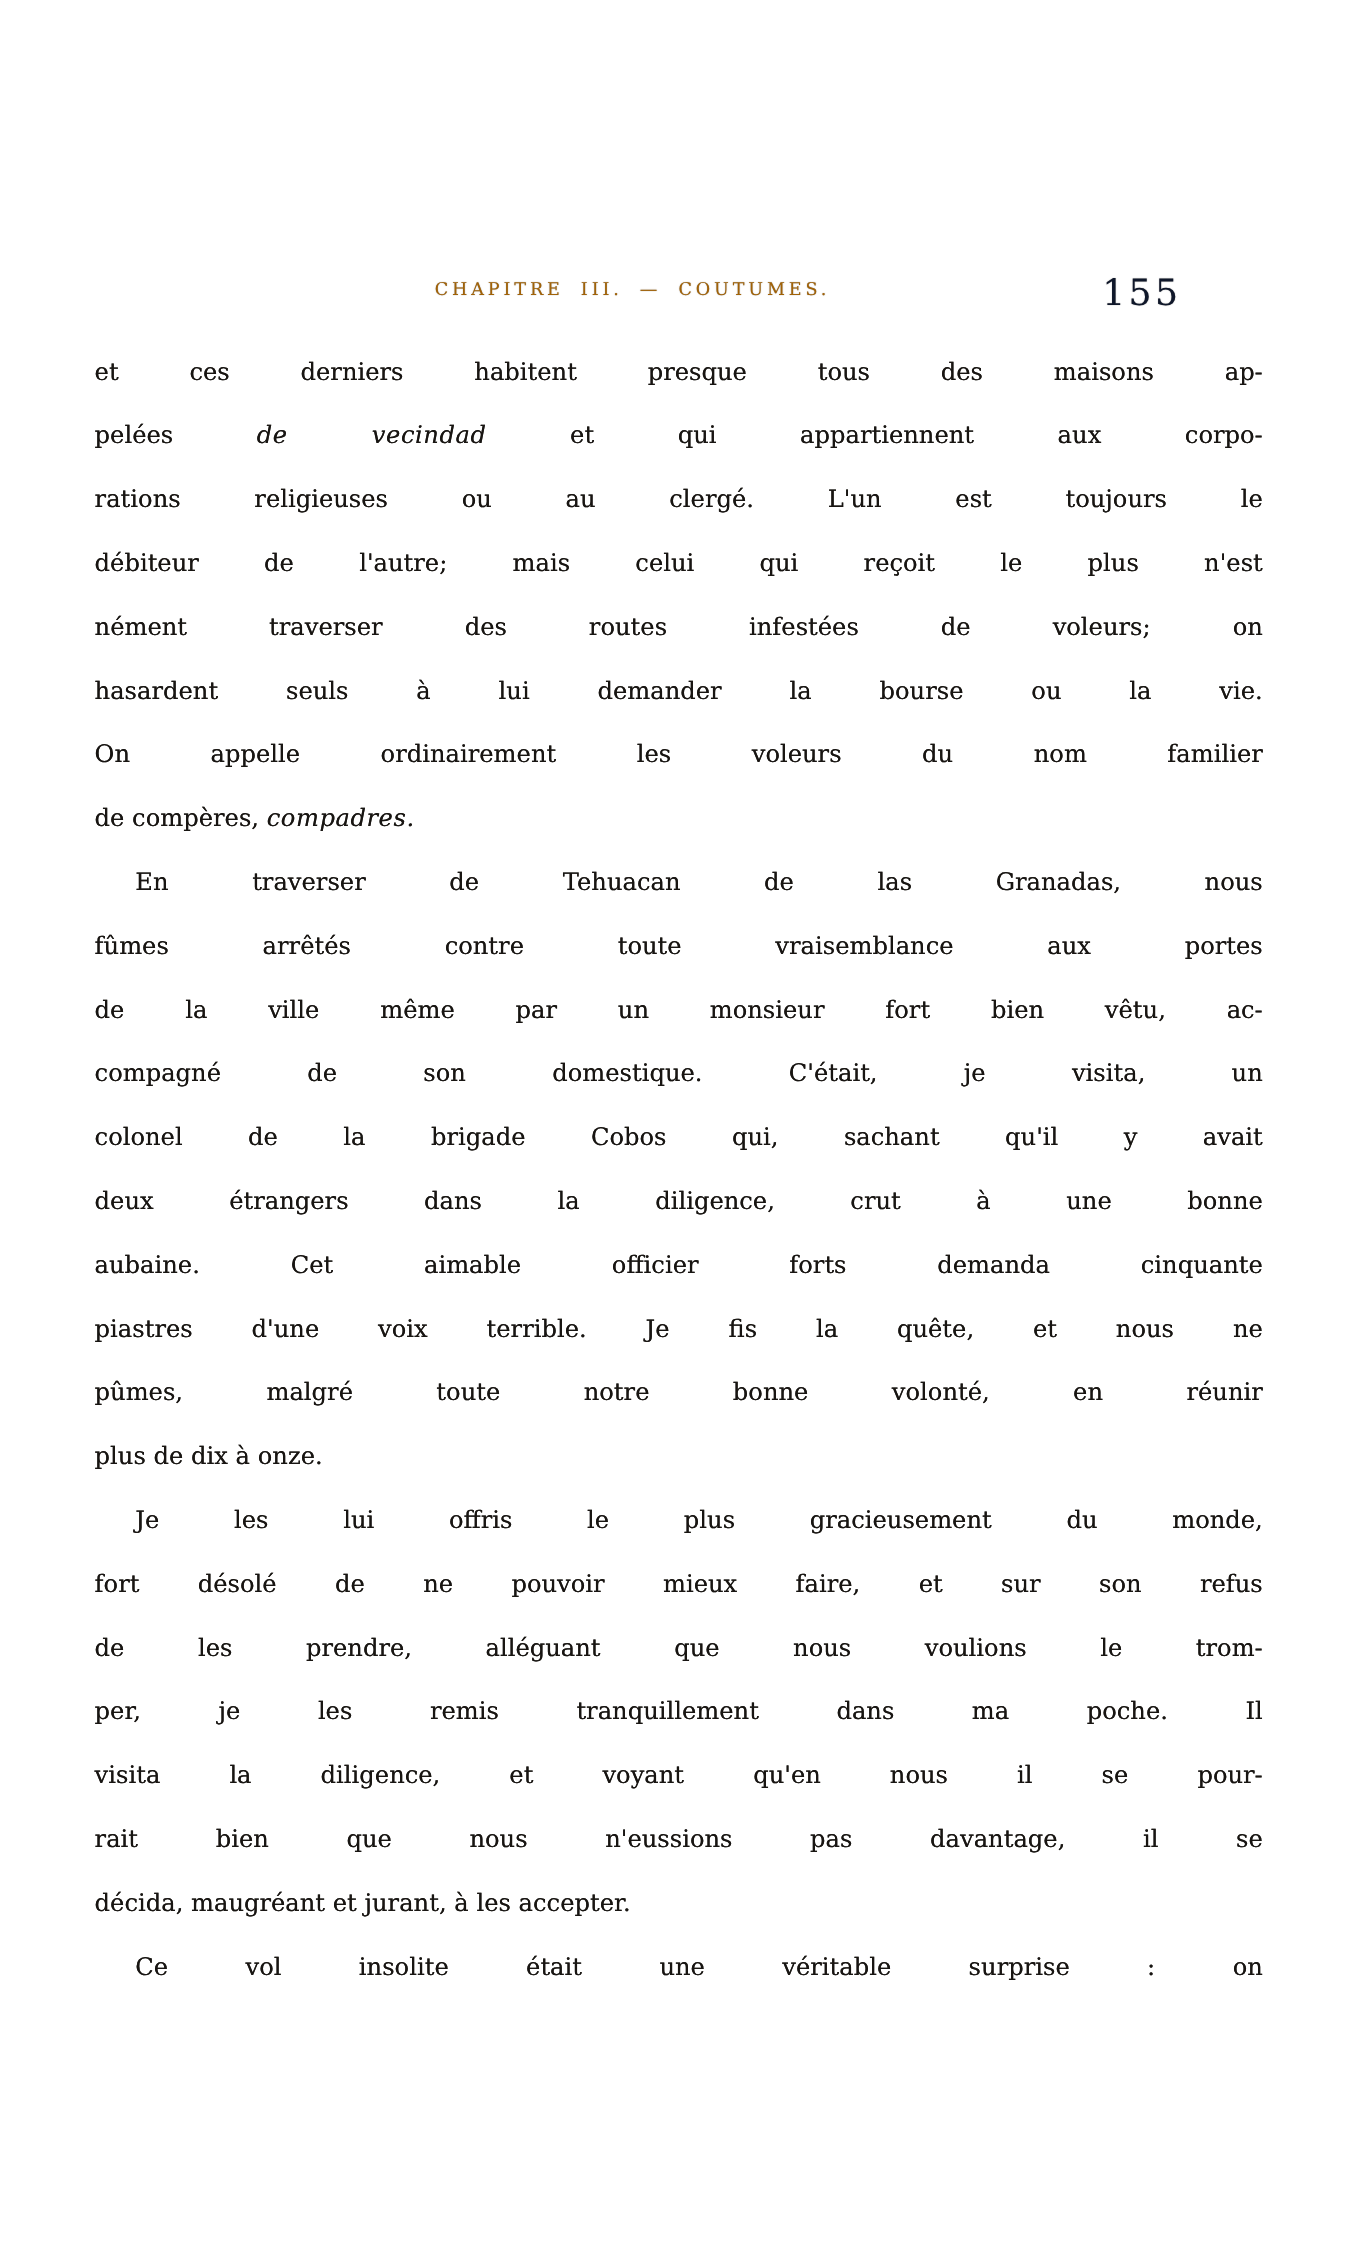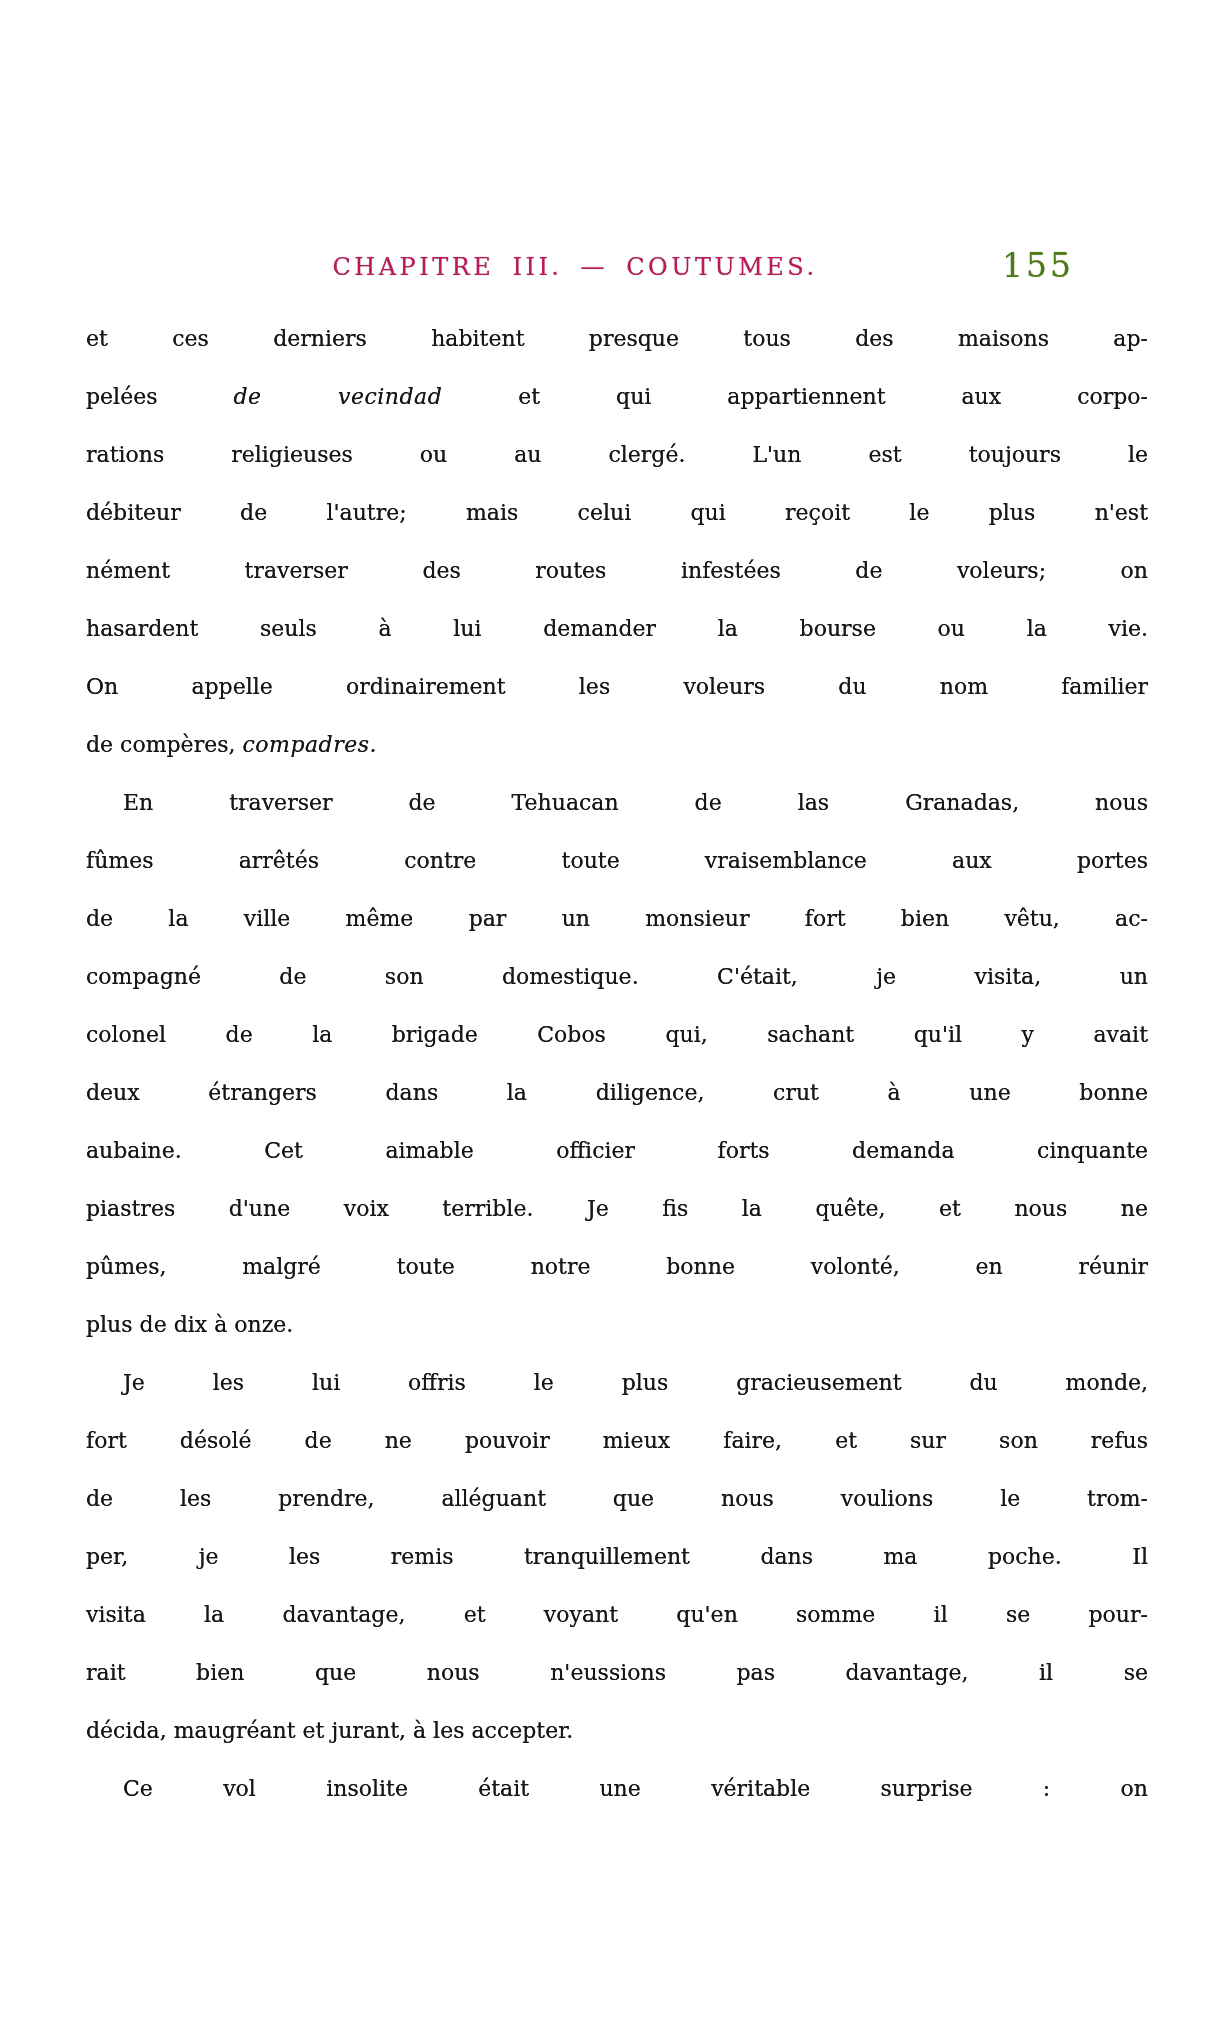--- a/index.html
+++ b/index.html
@@ -14,32 +14,32 @@
     background: #ffffff;
     color: #181512;
     font-family: "DejaVu Serif", "Liberation Serif", serif;
   }
   .running-header {
     position: absolute;
     top: 253px; left: 85px; width: 980px;
     text-align: center;
   }
   .header-title {
-    font-size: 24px;
+    font-size: 16px;
     letter-spacing: 3.5px;
     word-spacing: 7px;
-    color: #be185d;
+    color: #a16207;
     text-shadow: 0 0 1px rgba(60,55,50,.55);
   }
   .page-number {
     position: absolute;
     top: 246px; left: 1002px;
     font-size: 33px;
     letter-spacing: 3px;
-    color: #4d7c0f;
+    color: #0f172a;
     text-shadow: 0 0 1px rgba(40,35,30,.5);
   }
   .text-block {
     position: absolute;
     left: 86px; top: 310px; width: 1062px;
     font-size: 22px;
     line-height: 58px;
     text-shadow: 0 0 0.6px rgba(24,21,18,.85);
   }
   .line {
@@ -79,18 +79,18 @@
       <div class="line"><span>colonel de la brigade Cobos qui, sachant qu'il y avait</span></div>
       <div class="line"><span>deux étrangers dans la diligence, crut à une bonne</span></div>
       <div class="line"><span>aubaine. Cet aimable officier forts demanda cinquante</span></div>
       <div class="line"><span>piastres d'une voix terrible. Je fis la quête, et nous ne</span></div>
       <div class="line"><span>pûmes, malgré toute notre bonne volonté, en réunir</span></div>
       <div class="line end"><span>plus de dix à onze.</span></div>
       <div class="line indent"><span>Je les lui offris le plus gracieusement du monde,</span></div>
       <div class="line"><span>fort désolé de ne pouvoir mieux faire, et sur son refus</span></div>
       <div class="line"><span>de les prendre, alléguant que nous voulions le trom-</span></div>
       <div class="line"><span>per, je les remis tranquillement dans ma poche. Il</span></div>
-      <div class="line"><span>visita la davantage, et voyant qu'en somme il se pour-</span></div>
+      <div class="line"><span>visita la diligence, et voyant qu'en nous il se pour-</span></div>
       <div class="line"><span>rait bien que nous n'eussions pas davantage, il se</span></div>
       <div class="line end"><span>décida, maugréant et jurant, à les accepter.</span></div>
       <div class="line indent"><span>Ce vol insolite était une véritable surprise : on</span></div>
     </div>
 </div>
 
 </body></html>

